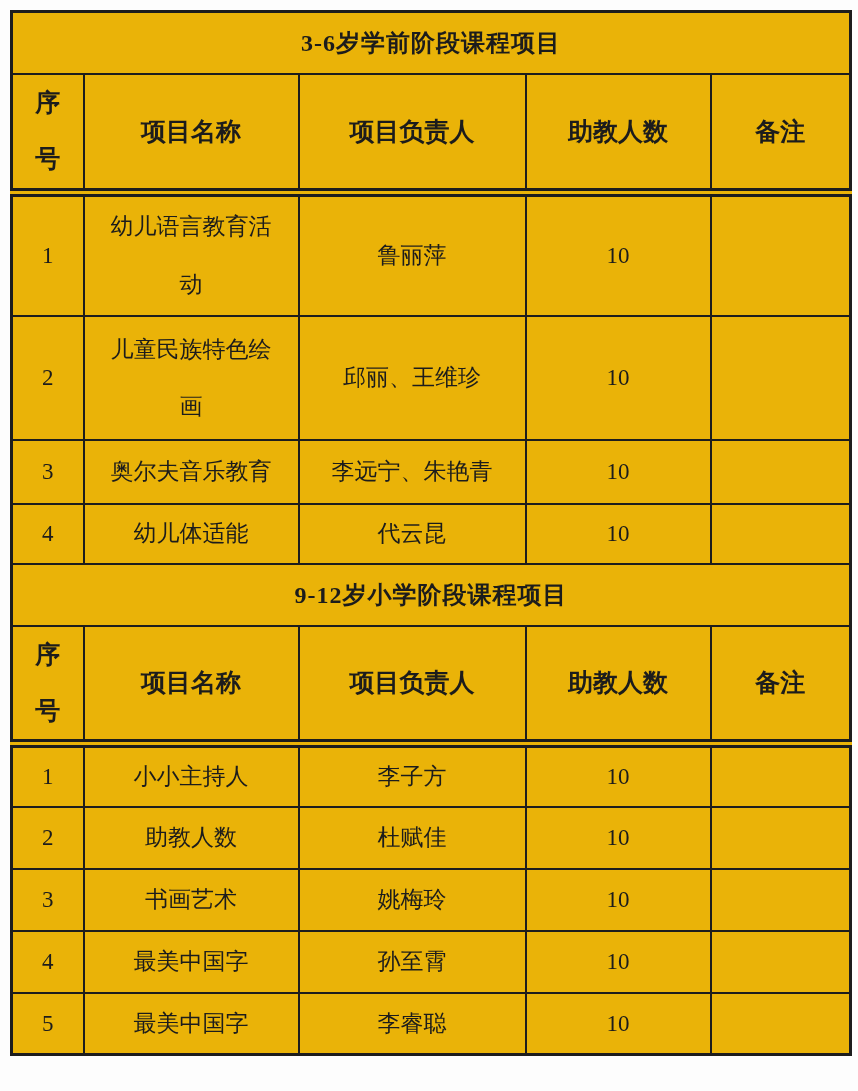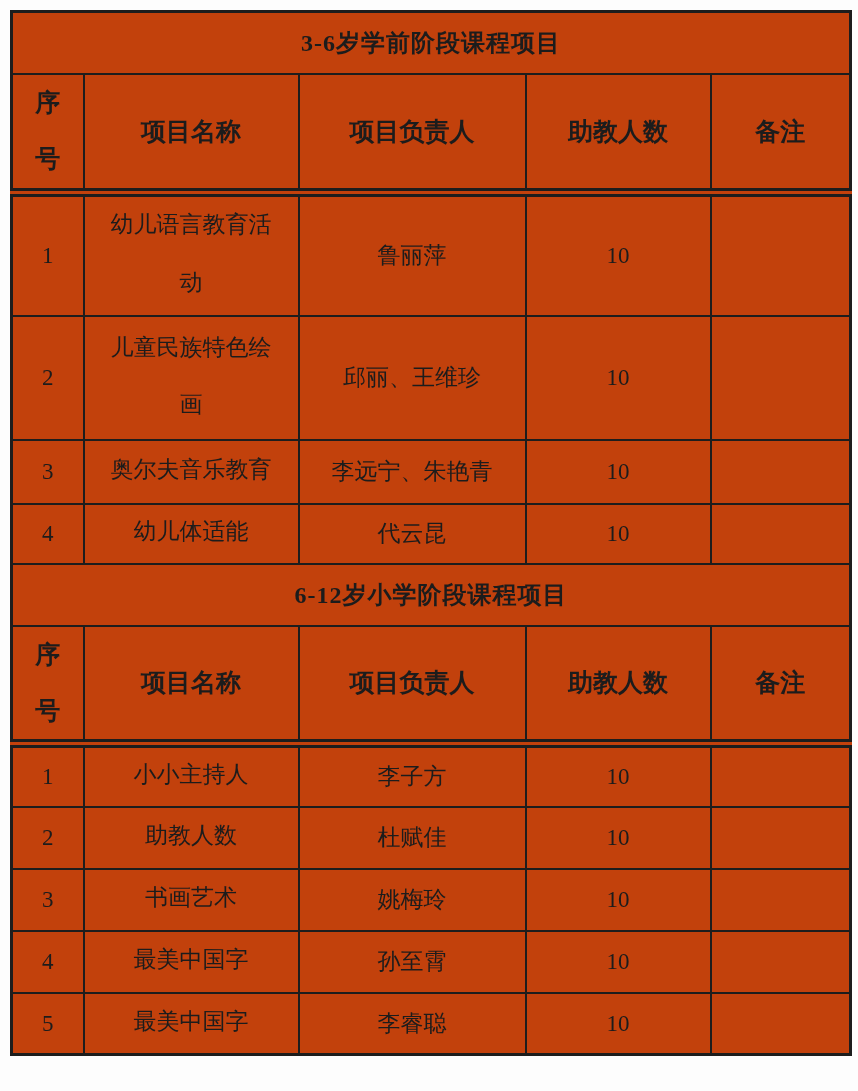--- a/index.html
+++ b/index.html
@@ -17,21 +17,21 @@
   }
   .table-wrap {
     position: absolute;
     left: 10px;
     top: 10px;
   }
   table.course-table {
     border-collapse: collapse;
     table-layout: fixed;
     width: 839px;
-    background: #c2410c;
+    background: #eab308;
   }
   table.course-table, th, td {
     border: 2px solid #1d1d1d;
   }
   table.course-table {
     border-width: 3px;
   }
   th, td {
     text-align: center;
     vertical-align: middle;
@@ -51,21 +51,20 @@
     height: 116px;
     border-bottom: 9px double #1d1d1d;
     line-height: 2.2;
   }
   td {
     font-size: 23px;
     line-height: 2.5;
   }
   td.name-cell {
     padding: 0 22px;
-    font-family: Liberation Mono, monospace;
   }
   .seq-stack {
     display: inline-block;
     width: 1.15em;
     word-break: break-all;
     line-height: 2.25;
   }
   tr.row-tall   { height: 124px; }
   tr.row-h64    { height: 64px; }
   tr.row-h56    { height: 56px; }
@@ -121,21 +120,21 @@
     </tr>
     <tr class="row-h56">
       <td>4</td>
       <td class="name-cell">幼儿体适能</td>
       <td>代云昆</td>
       <td>10</td>
       <td></td>
     </tr>
 
     <tr>
-      <td class="section-title-cell" colspan="5">6-12岁小学阶段课程项目</td>
+      <td class="section-title-cell" colspan="5">9-12岁小学阶段课程项目</td>
     </tr>
     <tr class="header-row">
       <th>
         <span class="seq-stack">序号</span>
       </th>
       <th>项目名称</th>
       <th>项目负责人</th>
       <th>助教人数</th>
       <th>备注</th>
     </tr>

